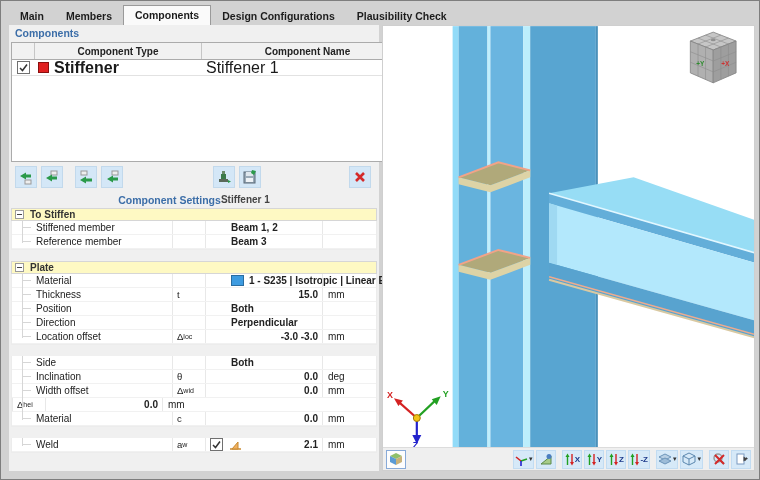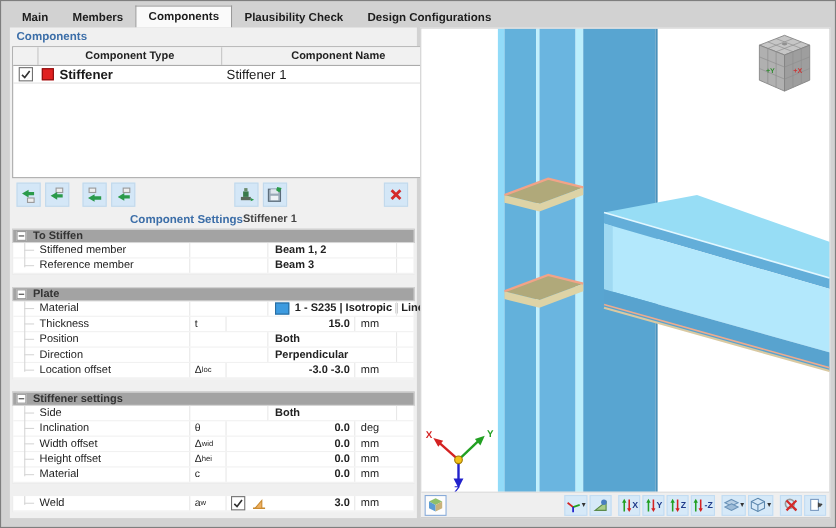--- a/index.html
+++ b/index.html
@@ -9,50 +9,50 @@
   .tab{height:18px;line-height:18px;padding:0 11px;font-size:10.5px;font-weight:600;color:#1c1c1c;cursor:default;}
   .tab.active{background:#fafafa;border:1px solid #9a9a9a;border-bottom:none;height:19px;line-height:19px;}
   
   .leftpanel{position:absolute;left:8px;top:24px;width:370px;bottom:8px;background:#f0f0f0;}
   .paneltitle{height:17px;padding:2px 0 0 6px;font-size:10.5px;font-weight:600;color:#3c6ea8;box-sizing:border-box;}
   .ctable{margin-left:2px;width:403px;height:120px;background:#fff;border:1px solid #ababab;box-sizing:border-box;}
   .thead{display:flex;height:16px;background:#f1f1f1;border-bottom:1px solid #ababab;font-size:10px;font-weight:700;color:#222;}
   .thead .c0{width:22px;border-right:1px solid #c6c6c6;}
   .thead .c1{width:166px;border-right:1px solid #c6c6c6;display:flex;align-items:center;justify-content:center;}
   .thead .c2{flex:1;display:flex;align-items:center;justify-content:center;}
-  .trow{display:flex;height:15px;align-items:center;border-bottom:1px solid #e2e2e2;font-size:12px;color:#1a1a1a;}
+  .trow{display:flex;height:15px;align-items:center;border-bottom:1px solid #e2e2e2;font-size:16px;color:#1a1a1a;}
   .trow .c0{width:22px;display:flex;justify-content:center;}
   .trow .c1{width:166px;display:flex;align-items:center;font-weight:600;}
   .trow .c2{flex:1;padding-left:6px;}
   .chk{width:11px;height:11px;background:#fff;border:1px solid #707070;display:flex;align-items:center;justify-content:center;}
   .redsq{width:9px;height:9px;background:#e02020;border:1px solid #8a0f0f;margin:0 5px 0 4px;}
   
   .ctoolbar{height:29px;display:flex;align-items:center;padding:0 6px;}
   .tbtn{width:22px;height:22px;background:#d4e7f7;border:1px solid #c2d9ec;display:flex;align-items:center;justify-content:center;margin-right:4px;box-sizing:border-box;}
   .tbtn.g2{margin-left:0;}
   .sp{margin-left:86px;}
   .del{margin-left:auto;margin-right:2px;}
   
   .setshdr{height:17px;display:flex;align-items:center;justify-content:center;padding:0 21px;font-size:10.5px;}
   .setshdr .l{color:#3c6ea8;font-weight:600;}
   .setshdr .r{color:#444;font-weight:600;font-size:10px;}
   .grid{margin-left:2px;width:366px;}
   .section{margin-bottom:11px;}
-  .shdr{height:13px;background:#a3a3a3;border:1px solid #d6d6d6;display:flex;align-items:center;font-size:10px;font-weight:700;color:#333;box-sizing:border-box;}
+  .shdr{height:13px;background:#fef9c3;border:1px solid #d6d6d6;display:flex;align-items:center;font-size:10px;font-weight:700;color:#333;box-sizing:border-box;}
   .collapse{width:9px;height:9px;background:#fff;border:1px solid #9a9a9a;margin:0 6px 0 3px;position:relative;box-sizing:border-box;}
   .collapse::after{content:"";position:absolute;left:1px;right:1px;top:3px;border-top:1px solid #444;}
   .srows{background:#fff;position:relative;border:1px solid #ececec;border-top:none;}
   .srows::before{content:"";position:absolute;left:10px;top:0;bottom:6px;border-left:1px solid #d6d6d6;}
   .prow{display:flex;height:13px;align-items:stretch;border-bottom:1px solid #f1f1f1;font-size:10px;color:#222;}
   .c-label{width:160px;padding-left:24px;display:flex;align-items:center;position:relative;box-sizing:border-box;}
   .c-label::before{content:"";position:absolute;left:10px;top:6px;width:9px;border-top:1px solid #d6d6d6;}
   .c-sym{width:33px;border-left:1px solid #e8e8e8;display:flex;align-items:center;padding-left:4px;font-size:9.5px;box-sizing:border-box;}
   .c-sym sub{font-size:7px;}
   .c-val{width:117px;border-left:1px solid #e8e8e8;display:flex;align-items:center;font-weight:600;box-sizing:border-box;}
-  .c-val.left{padding-left:6px;margin-left:38px;}
+  .c-val.left{padding-left:25px;}
   .c-val.num{justify-content:flex-end;padding-right:4px;}
   .c-val.weld{justify-content:space-between;padding:0 4px;}
   .c-unit{flex:1;border-left:1px solid #e8e8e8;display:flex;align-items:center;padding-left:5px;box-sizing:border-box;}
   .mswatch{width:11px;height:9px;background:#3d9be0;border:1px solid #2a6da0;margin-right:5px;flex:0 0 auto;}
   .wgroup{display:flex;align-items:center;gap:6px;}
   
   .viewport{position:absolute;left:381px;top:24px;width:373px;bottom:8px;background:#fff;border:1px solid #cfcfcf;box-sizing:border-box;}
   .scene{position:absolute;left:0;top:0;}
   .vtoolbar{position:absolute;left:0;right:0;bottom:0;height:22px;background:#efefef;border-top:1px solid #dcdcdc;display:flex;align-items:center;padding:0 3px;}
   .vbtn{height:19px;min-width:20px;background:#d6e9f8;border:1px solid #c2dcf2;display:flex;align-items:center;justify-content:center;margin-left:2px;box-sizing:border-box;padding:0 1px;}
@@ -63,22 +63,22 @@
 </style>
 </head>
 <body>
 
 <div class="window">
 
   <div class="tabbar">
     <div class="tab">Main</div>
     <div class="tab">Members</div>
     <div class="tab active">Components</div>
+    <div class="tab">Design Configurations</div>
     <div class="tab">Plausibility Check</div>
-    <div class="tab">Design Configurations</div>
   </div>
 
   <div class="leftpanel">
     <div class="paneltitle">Components</div>
 
     <div class="ctable">
       <div class="thead">
         <div class="c0"></div>
         <div class="c1">Component Type</div>
         <div class="c2">Component Name</div>
@@ -217,24 +217,20 @@
                 <span>Δ</span>
                 <sub>loc</sub>
               </div>
             <div class="c-val num">-3.0 -3.0</div>
             <div class="c-unit">mm</div>
           </div>
         </div>
       </div>
 
       <div class="section">
-        <div class="shdr">
-            <span class="collapse"></span>
-            <span>Stiffener settings</span>
-          </div>
         <div class="srows">
           <div class="prow">
             <div class="c-label">Side</div>
             <div class="c-sym"></div>
             <div class="c-val left">Both</div>
             <div class="c-unit"></div>
           </div>
           <div class="prow">
             <div class="c-label">Inclination</div>
             <div class="c-sym">
@@ -247,21 +243,20 @@
           <div class="prow">
             <div class="c-label">Width offset</div>
             <div class="c-sym">
                 <span>Δ</span>
                 <sub>wid</sub>
               </div>
             <div class="c-val num">0.0</div>
             <div class="c-unit">mm</div>
           </div>
           <div class="prow">
-            <div class="c-label">Height offset</div>
             <div class="c-sym">
                 <span>Δ</span>
                 <sub>hei</sub>
               </div>
             <div class="c-val num">0.0</div>
             <div class="c-unit">mm</div>
           </div>
           <div class="prow">
             <div class="c-label">Material</div>
             <div class="c-sym">
@@ -287,21 +282,21 @@
                 <span class="chk">
                     <svg width="9" height="9">
                       <polyline points="1,5 3.5,7.5 8,1.5" fill="none" stroke="#333" stroke-width="1.5"></polyline>
                     </svg>
                   </span>
                 <svg width="13" height="12">
                     <path d="M1,10 H12" stroke="#c88a30" stroke-width="1.5"></path>
                     <path d="M3,10 L9,3 L9,10 Z" fill="#f0b060" stroke="#c88a30" stroke-width="1"></path>
                   </svg>
               </span>
-              <span>3.0</span>
+              <span>2.1</span>
             </div>
             <div class="c-unit">mm</div>
           </div>
         </div>
       </div>
 
     </div>
   </div>
 
   <div class="viewport">

